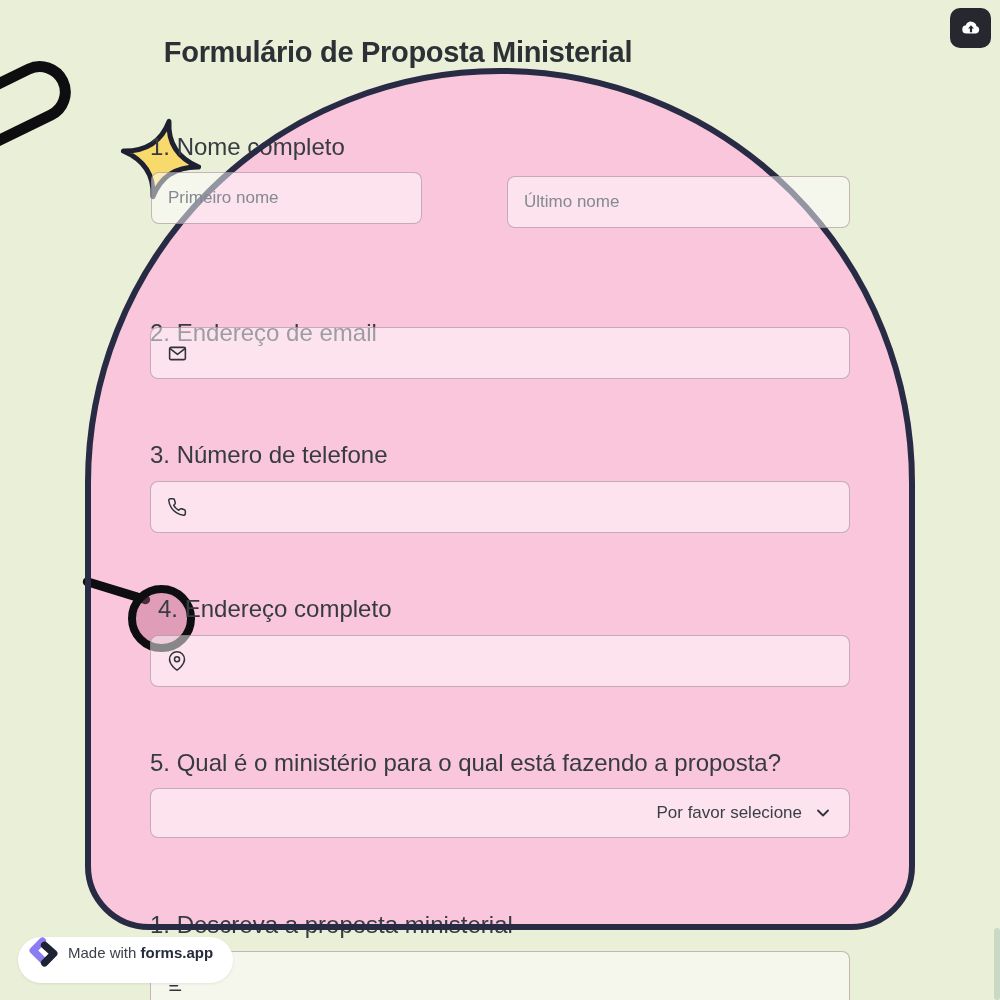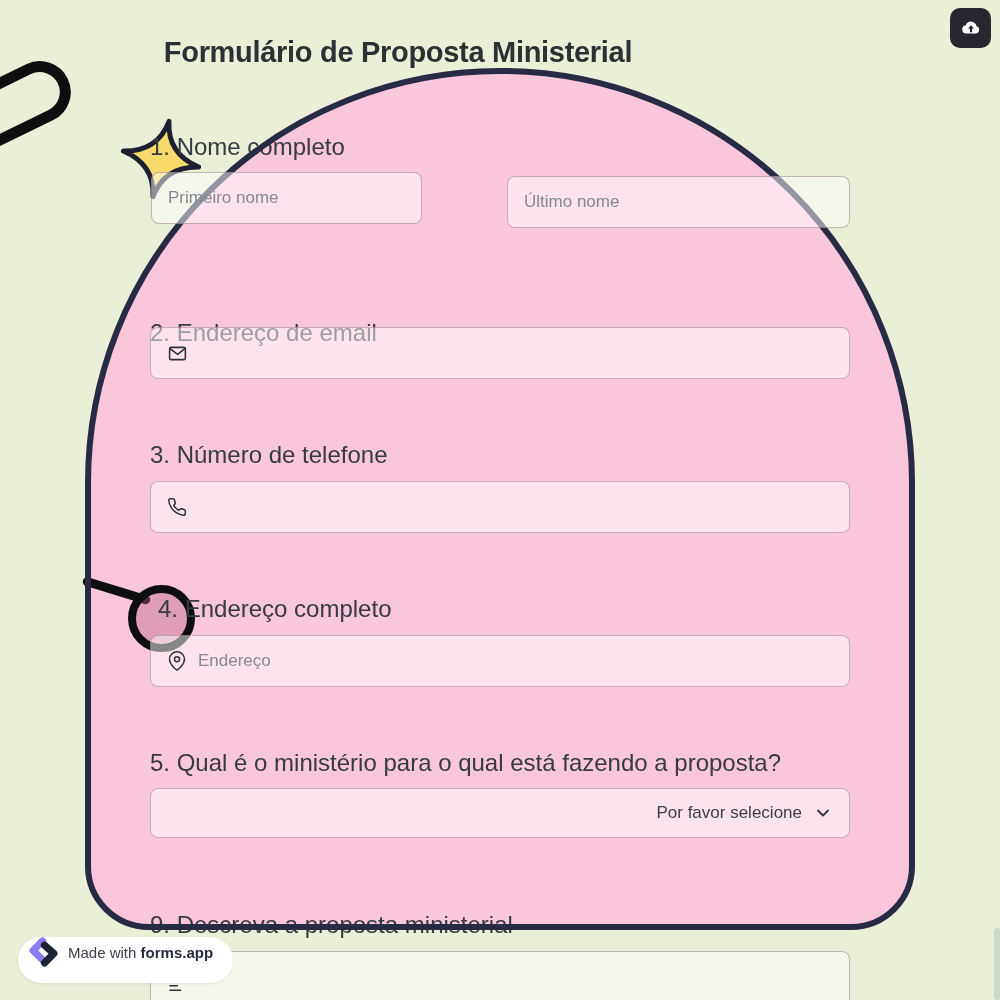--- a/index.html
+++ b/index.html
@@ -165,34 +165,33 @@
 </div>
 
 <div class="q-label" style="top:595px;margin-left:8px;">4. Endereço completo</div>
 <div class="field" style="left:150px; top:635px; width:700px;">
   <span class="f-icon">
     <svg width="20" height="20" viewBox="0 0 24 24" fill="none" stroke="#2f333a" stroke-width="1.8" stroke-linecap="round" stroke-linejoin="round">
       <path d="M21 10c0 7-9 13-9 13s-9-6-9-13a9 9 0 0 1 18 0z"></path>
       <circle cx="12" cy="10" r="3"></circle>
     </svg>
   </span>
-  <input type="text" placeholder="Endereço" style="">
 </div>
 
 <div class="q-label" style="top:749px;">5. Qual é o ministério para o qual está fazendo a proposta?</div>
 <div class="field select-field" style="left:150px; top:788px; width:700px; height:50px;">
   <span class="select-value">Por favor selecione</span>
   <span class="f-icon">
     <svg width="20" height="20" viewBox="0 0 24 24" fill="none" stroke="#2f333a" stroke-width="2.2" stroke-linecap="round" stroke-linejoin="round">
       <polyline points="6 9 12 15 18 9"></polyline>
     </svg>
   </span>
 </div>
 
-<div class="q-label" style="top:911px;">9. Descreva a proposta ministerial</div>
+<div class="q-label" style="top:911px;">1. Descreva a proposta ministerial</div>
 <div class="field textarea-field" style="left:150px; top:951px; width:700px;">
   <span class="f-icon">
     <svg width="18" height="18" viewBox="0 0 24 24" fill="none" stroke="#2f333a" stroke-width="2" stroke-linecap="round">
       <line x1="4" y1="7" x2="20" y2="7"></line>
       <line x1="4" y1="13" x2="14" y2="13"></line>
       <line x1="4" y1="19" x2="18" y2="19"></line>
     </svg>
   </span>
 </div>
 

